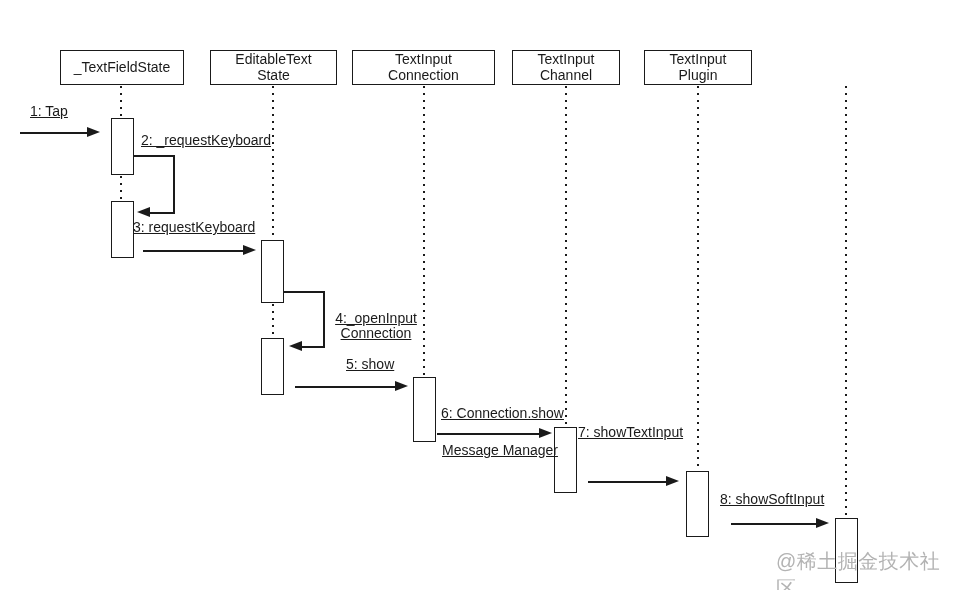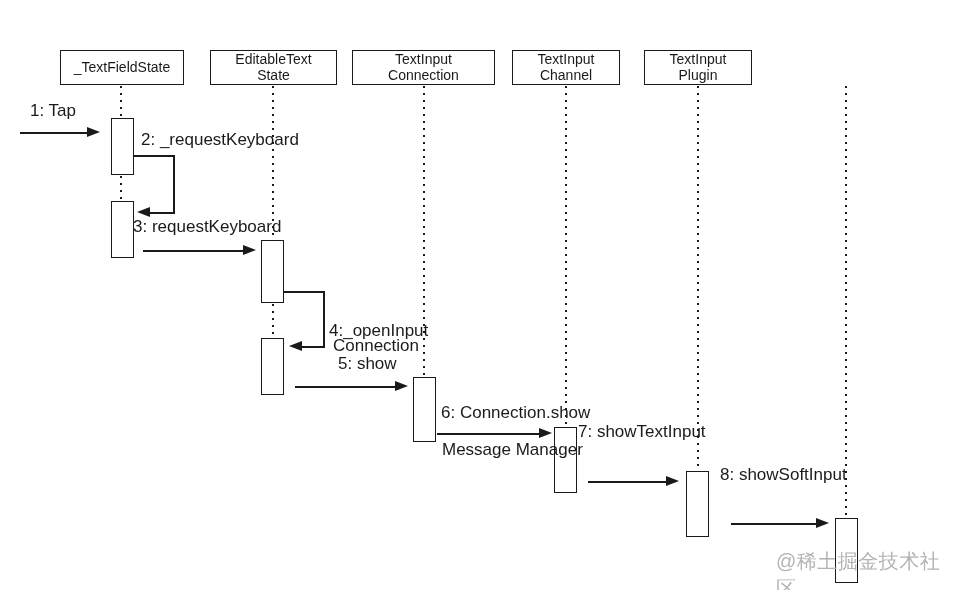--- a/index.html
+++ b/index.html
@@ -47,24 +47,25 @@
   .ar {
     position: absolute; width: 0; height: 0;
     border-top: 5.5px solid transparent;
     border-bottom: 5.5px solid transparent;
     z-index: 4;
   }
   .ar.right { border-left: 13px solid var(--line); }
   .ar.left  { border-right: 13px solid var(--line); }
   .lbl {
     position: absolute;
-    font-size: 17px; line-height: 14.5px;
+    font-size: 14px; line-height: 14.5px;
     color: var(--line);
     white-space: pre-line;
     z-index: 4;
+    text-decoration: underline;
   }
   .lbl.center { text-align: center; }
   .wm {
     position: absolute; left: 776px; top: 548px;
     font-size: 20px; letter-spacing: 0.5px;
     color: var(--wm);
     z-index: 6;
   }
 </style>
 </head>
@@ -107,39 +108,39 @@
   <div class="lbl" style="left:141px; top:133px;">2: _requestKeyboard</div>
   <div class="hl" style="left:133px; top:155px; width:42px;"></div>
   <div class="vl" style="left:173px; top:155px; height:59px;"></div>
   <div class="hl" style="left:150px; top:212px; width:25px;"></div>
   <div class="ar left" style="left:137px; top:207px;"></div>
 
   <div class="lbl" style="left:133px; top:220px;">3: requestKeyboard</div>
   <div class="hl" style="left:143px; top:250px; width:100px;"></div>
   <div class="ar right" style="left:243px; top:245px;"></div>
 
-  <div class="lbl center" style="left:329px; top:311px; width:94px;margin-top:13px;">4:_openInput
+  <div class="lbl center" style="left:329px; top:311px; width:94px;">4:_openInput
 Connection</div>
   <div class="hl" style="left:283px; top:291px; width:42px;"></div>
   <div class="vl" style="left:323px; top:291px; height:57px;"></div>
   <div class="hl" style="left:302px; top:346px; width:23px;"></div>
   <div class="ar left" style="left:289px; top:341px;"></div>
 
-  <div class="lbl" style="left:338px; top:357px;">5: show</div>
+  <div class="lbl" style="left:346px; top:357px;">5: show</div>
   <div class="hl" style="left:295px; top:386px; width:100px;"></div>
   <div class="ar right" style="left:395px; top:381px;"></div>
 
   <div class="lbl" style="left:441px; top:406px;">6: Connection.show</div>
   <div class="hl" style="left:437px; top:433px; width:102px;"></div>
   <div class="ar right" style="left:539px; top:428px;"></div>
   <div class="lbl" style="left:442px; top:443px;">Message Manager</div>
 
   <div class="lbl" style="left:578px; top:425px;">7: showTextInput</div>
   <div class="hl" style="left:588px; top:481px; width:78px;"></div>
   <div class="ar right" style="left:666px; top:476px;"></div>
 
-  <div class="lbl" style="left:720px; top:468px;text-align:right;">8: showSoftInput</div>
+  <div class="lbl" style="left:720px; top:492px;text-align:right;">8: showSoftInput</div>
   <div class="hl" style="left:731px; top:523px; width:85px;"></div>
   <div class="ar right" style="left:816px; top:518px;"></div>
 
   <div class="wm">@稀土掘金技术社区</div>
 
 </div>
 
 </body></html>

